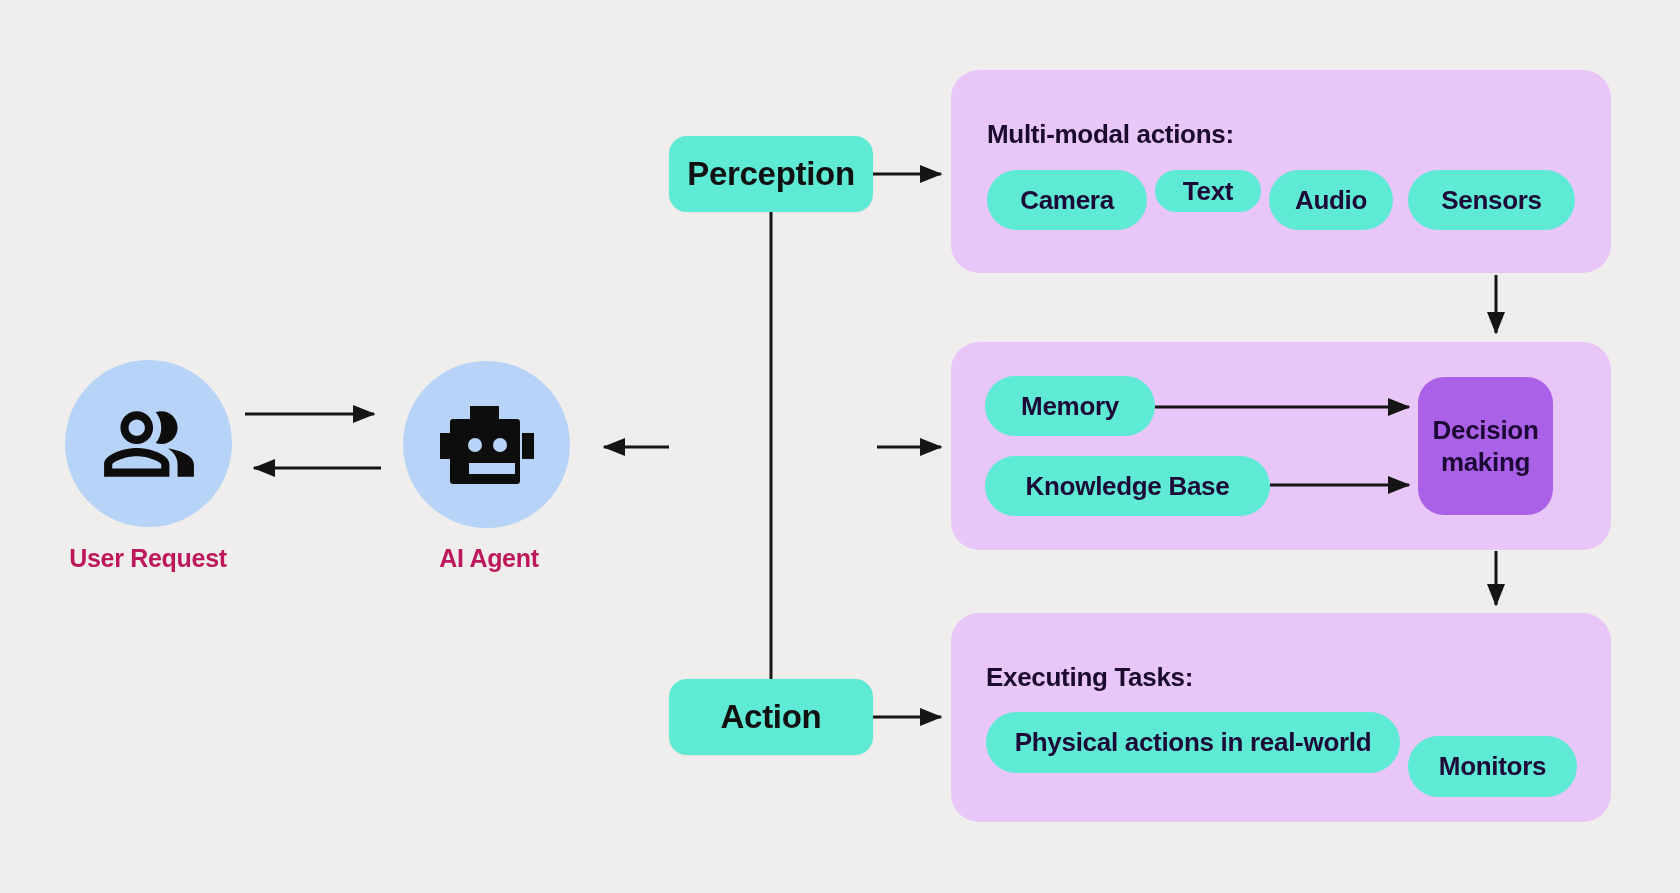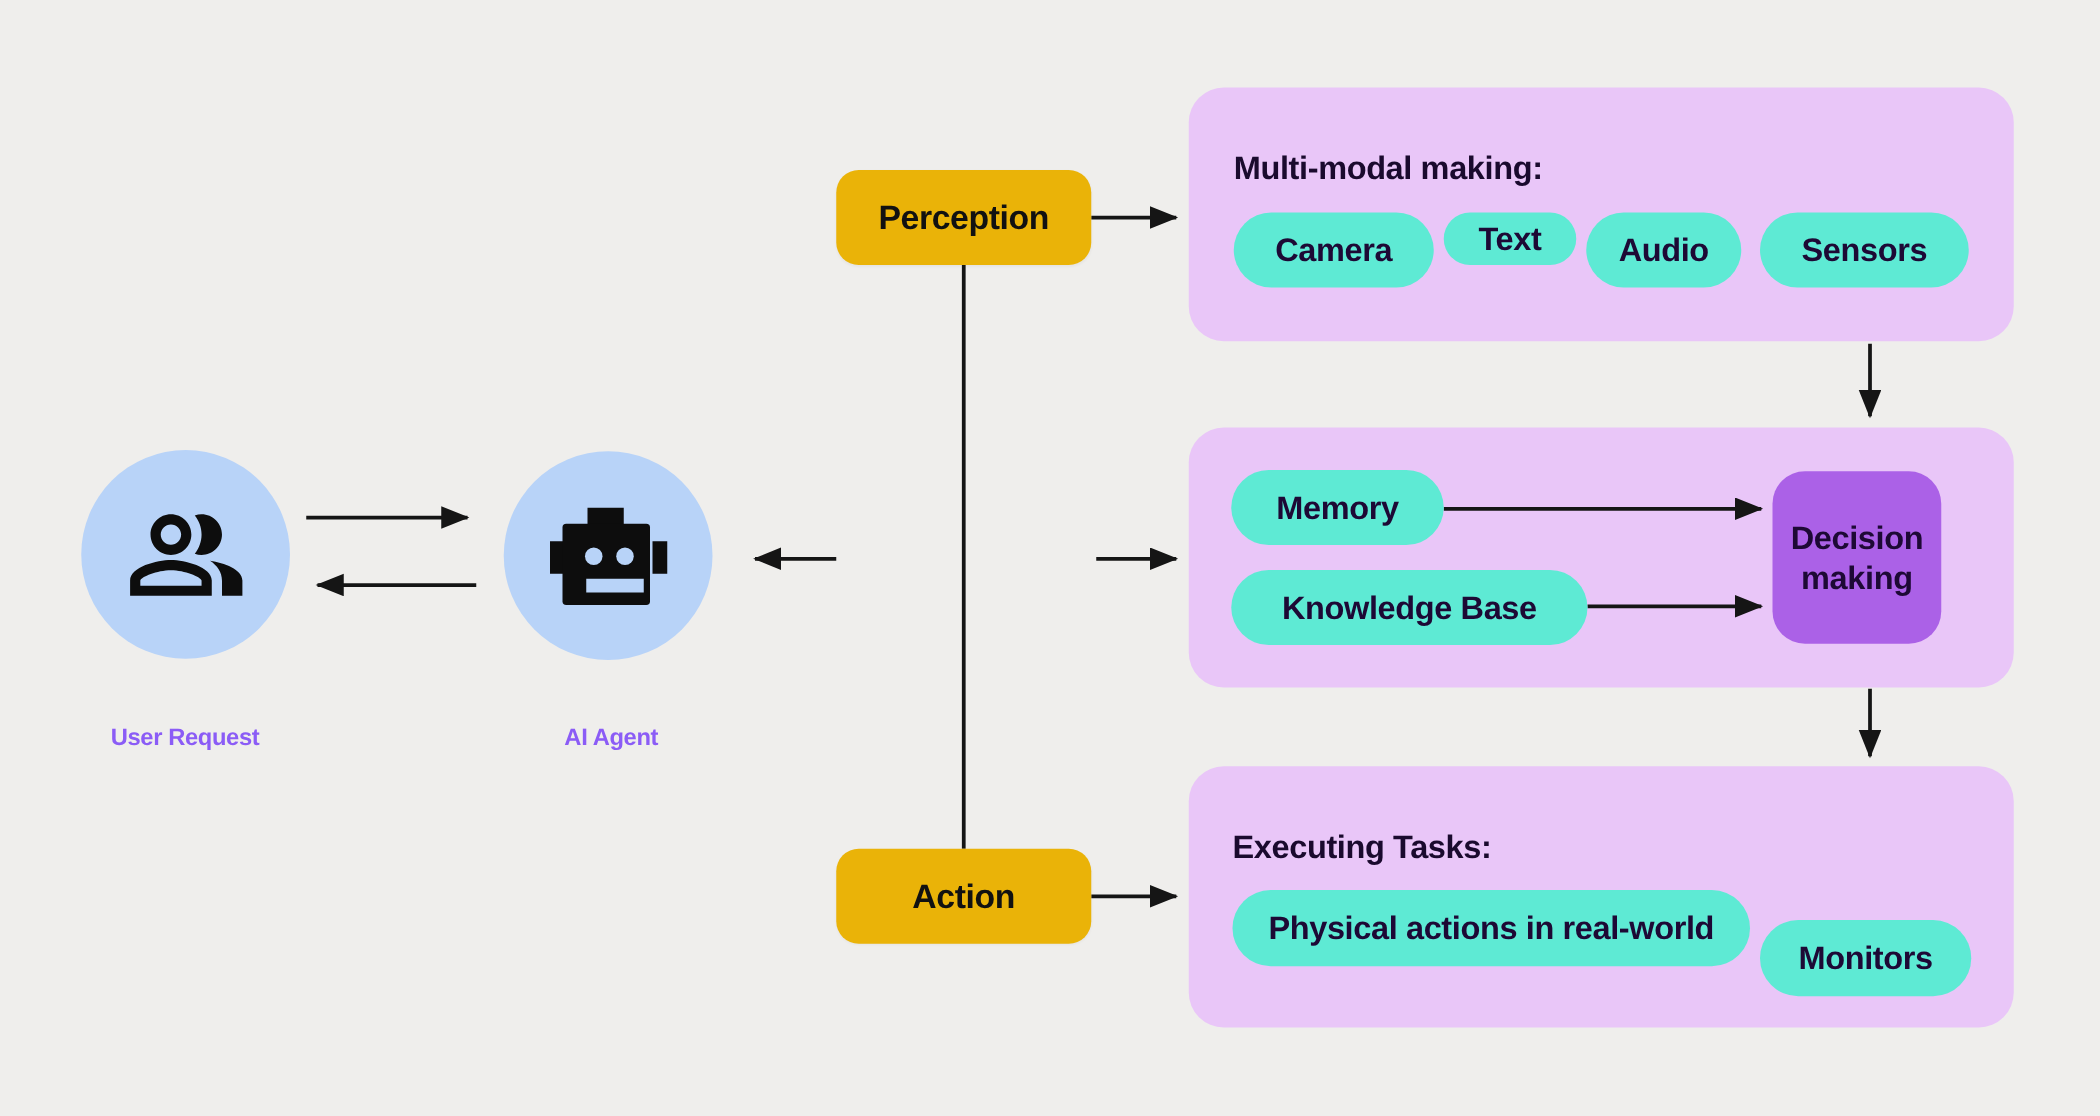--- a/index.html
+++ b/index.html
@@ -13,29 +13,29 @@
   svg.connectors{z-index:2;pointer-events:none;}
 
   
   .circle{
     position:absolute;width:167px;height:167px;border-radius:50%;
     background:#b8d3f8;z-index:3;
     display:flex;align-items:center;justify-content:center;
   }
   .actor-label{
     position:absolute;width:240px;text-align:center;z-index:3;
-    font-size:19px;font-weight:700;color:#8b5cf6;letter-spacing:-0.3px;margin-top:36px;
+    font-size:25px;font-weight:700;color:#be185d;letter-spacing:-0.3px;
   }
 
   
   .stage-box{
     position:absolute;left:669px;width:204px;height:76px;z-index:3;
-    background:#eab308;border-radius:18px;
+    background:#5eead4;border-radius:18px;
     display:flex;align-items:center;justify-content:center;
-    font-size:27px;font-weight:700;color:#111111;letter-spacing:-0.3px;
+    font-size:33px;font-weight:700;color:#111111;letter-spacing:-0.3px;
     box-shadow:0 1px 2px rgba(0,0,0,0.04);
   }
 
   
   .panel{
     position:absolute;left:951px;width:660px;z-index:1;
     background:#e9c6f8;border-radius:28px;
   }
   .panel-heading{
     position:absolute;z-index:3;
@@ -104,21 +104,21 @@
       <circle cx="60" cy="39" r="7" fill="#b8d3f8"></circle>
       <rect x="29" y="57" width="46" height="11" fill="#b8d3f8"></rect>
     </svg>
   </div>
   <div class="actor-label" style="left:369px;top:544px;">AI Agent</div>
 
   <div class="stage-box" style="top:136px;">Perception</div>
   <div class="stage-box" style="top:679px;">Action</div>
 
   <div class="panel" style="top:70px;height:203px;"></div>
-  <div class="panel-heading" style="left:987px;top:119px;">Multi-modal making:</div>
+  <div class="panel-heading" style="left:987px;top:119px;">Multi-modal actions:</div>
   <div class="pill" style="left:987px;top:170px;width:160px;height:60px;">Camera</div>
   <div class="pill" style="left:1155px;top:170px;width:106px;height:42px;">Text</div>
   <div class="pill" style="left:1269px;top:170px;width:124px;height:60px;">Audio</div>
   <div class="pill" style="left:1408px;top:170px;width:167px;height:60px;">Sensors</div>
 
   <div class="panel" style="top:342px;height:208px;"></div>
   <div class="pill" style="left:985px;top:376px;width:170px;height:60px;">Memory</div>
   <div class="pill" style="left:985px;top:456px;width:285px;height:60px;">Knowledge Base</div>
   <div class="decision">Decision making</div>
 

